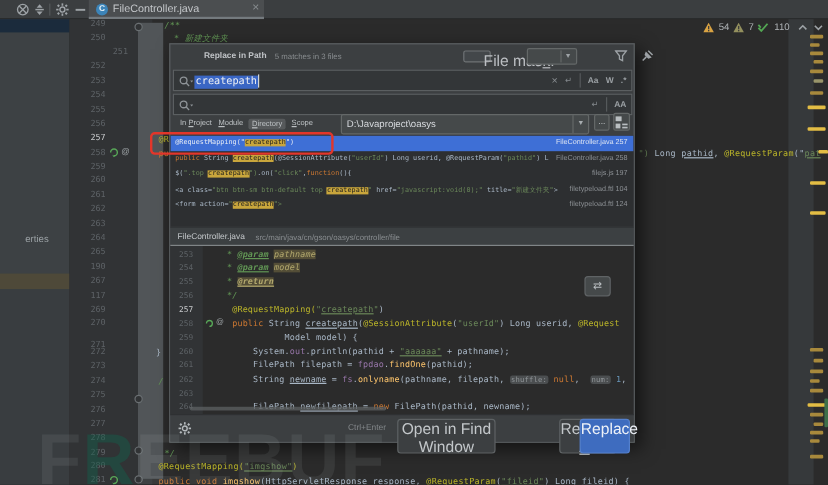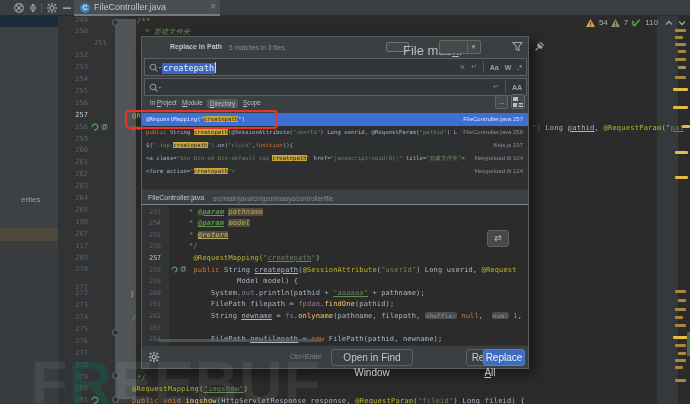--- a/index.html
+++ b/index.html
@@ -133,22 +133,22 @@
                   border:1px solid #5f6365; border-radius:3px; color:#b9bec1; font-size:9px;
                   line-height:15px; text-align:center; }
   #pv-hscroll { position:absolute; left:16px; top:134px; width:164px; height:3px; background:#5d6163;
                 border-radius:2px; opacity:0.75; }
 
   
   #bottom-bar { position:absolute; left:0; bottom:0; width:386px; height:23px; background:#3c3f41;
                 border-top:1px solid #2e3032; }
   #bb-gear { position:absolute; left:6px; top:5px; }
   #bb-hint { position:absolute; left:148px; top:7px; font-size:7px; color:#828689; }
-  .btn { position:absolute; top:3px; height:17px; border:1px solid #5e6264; border-radius:3px;
-         background:#3c3f41; color:#c3c7ca; font-size:10px; text-align:center; }
+  .btn { position:absolute; top:3px; height:29px; border:1px solid #5e6264; border-radius:3px;
+         background:#3c3f41; color:#c3c7ca; font-size:13px; text-align:center; }
   #btn-openfind { left:189px; width:82px; line-height:15px; }
   #btn-replaceall { left:284px; width:48px; line-height:15px;margin-left:40px; }
   #btn-replace { left:341px; width:42px; line-height:15px; background:#3e6cbf; border-color:#5480cd; color:#eef2f8; }
 
   
   #red-box { left:125px; top:110px; width:153px; height:19px; border:2px solid #e3362a;
              border-radius:4px; z-index:20; }
 
   svg { display:block; }
 </style>
@@ -389,20 +389,24 @@
         <span class="fld-div"></span>
         <span class="tgl">AA</span>
       </span>
     </div>
 
     <div id="scope-row">
       <span class="scope-tab" style="left:8px" id="scope-inproject">In <u>P</u>roject</span>
       <span class="scope-tab" style="left:40px" id="scope-module"><u>M</u>odule</span>
       <span class="scope-tab" style="left:65px" id="scope-directory"><u>D</u>irectory</span>
       <span class="scope-tab" style="left:101px" id="scope-scope"><u>S</u>cope</span>
+      <div id="dir-combo">
+        <span id="dir-value">D:\Javaproject\oasys</span>
+        <span id="dir-arrow-btn">▼</span>
+      </div>
       <div id="dir-browse">...</div>
       <div id="dir-folder-btn">
         <svg width="12" height="12" viewBox="0 0 12 12" style="margin:1px auto">
             <rect x="1" y="1" width="5" height="4" fill="#b9bec1"></rect>
             <rect x="1" y="7" width="4" height="4" fill="#b9bec1"></rect>
             <rect x="6.5" y="7" width="4.5" height="1.4" fill="#b9bec1"></rect>
             <rect x="6.5" y="9.6" width="4.5" height="1.4" fill="#b9bec1"></rect>
           </svg>
       </div>
     </div>

